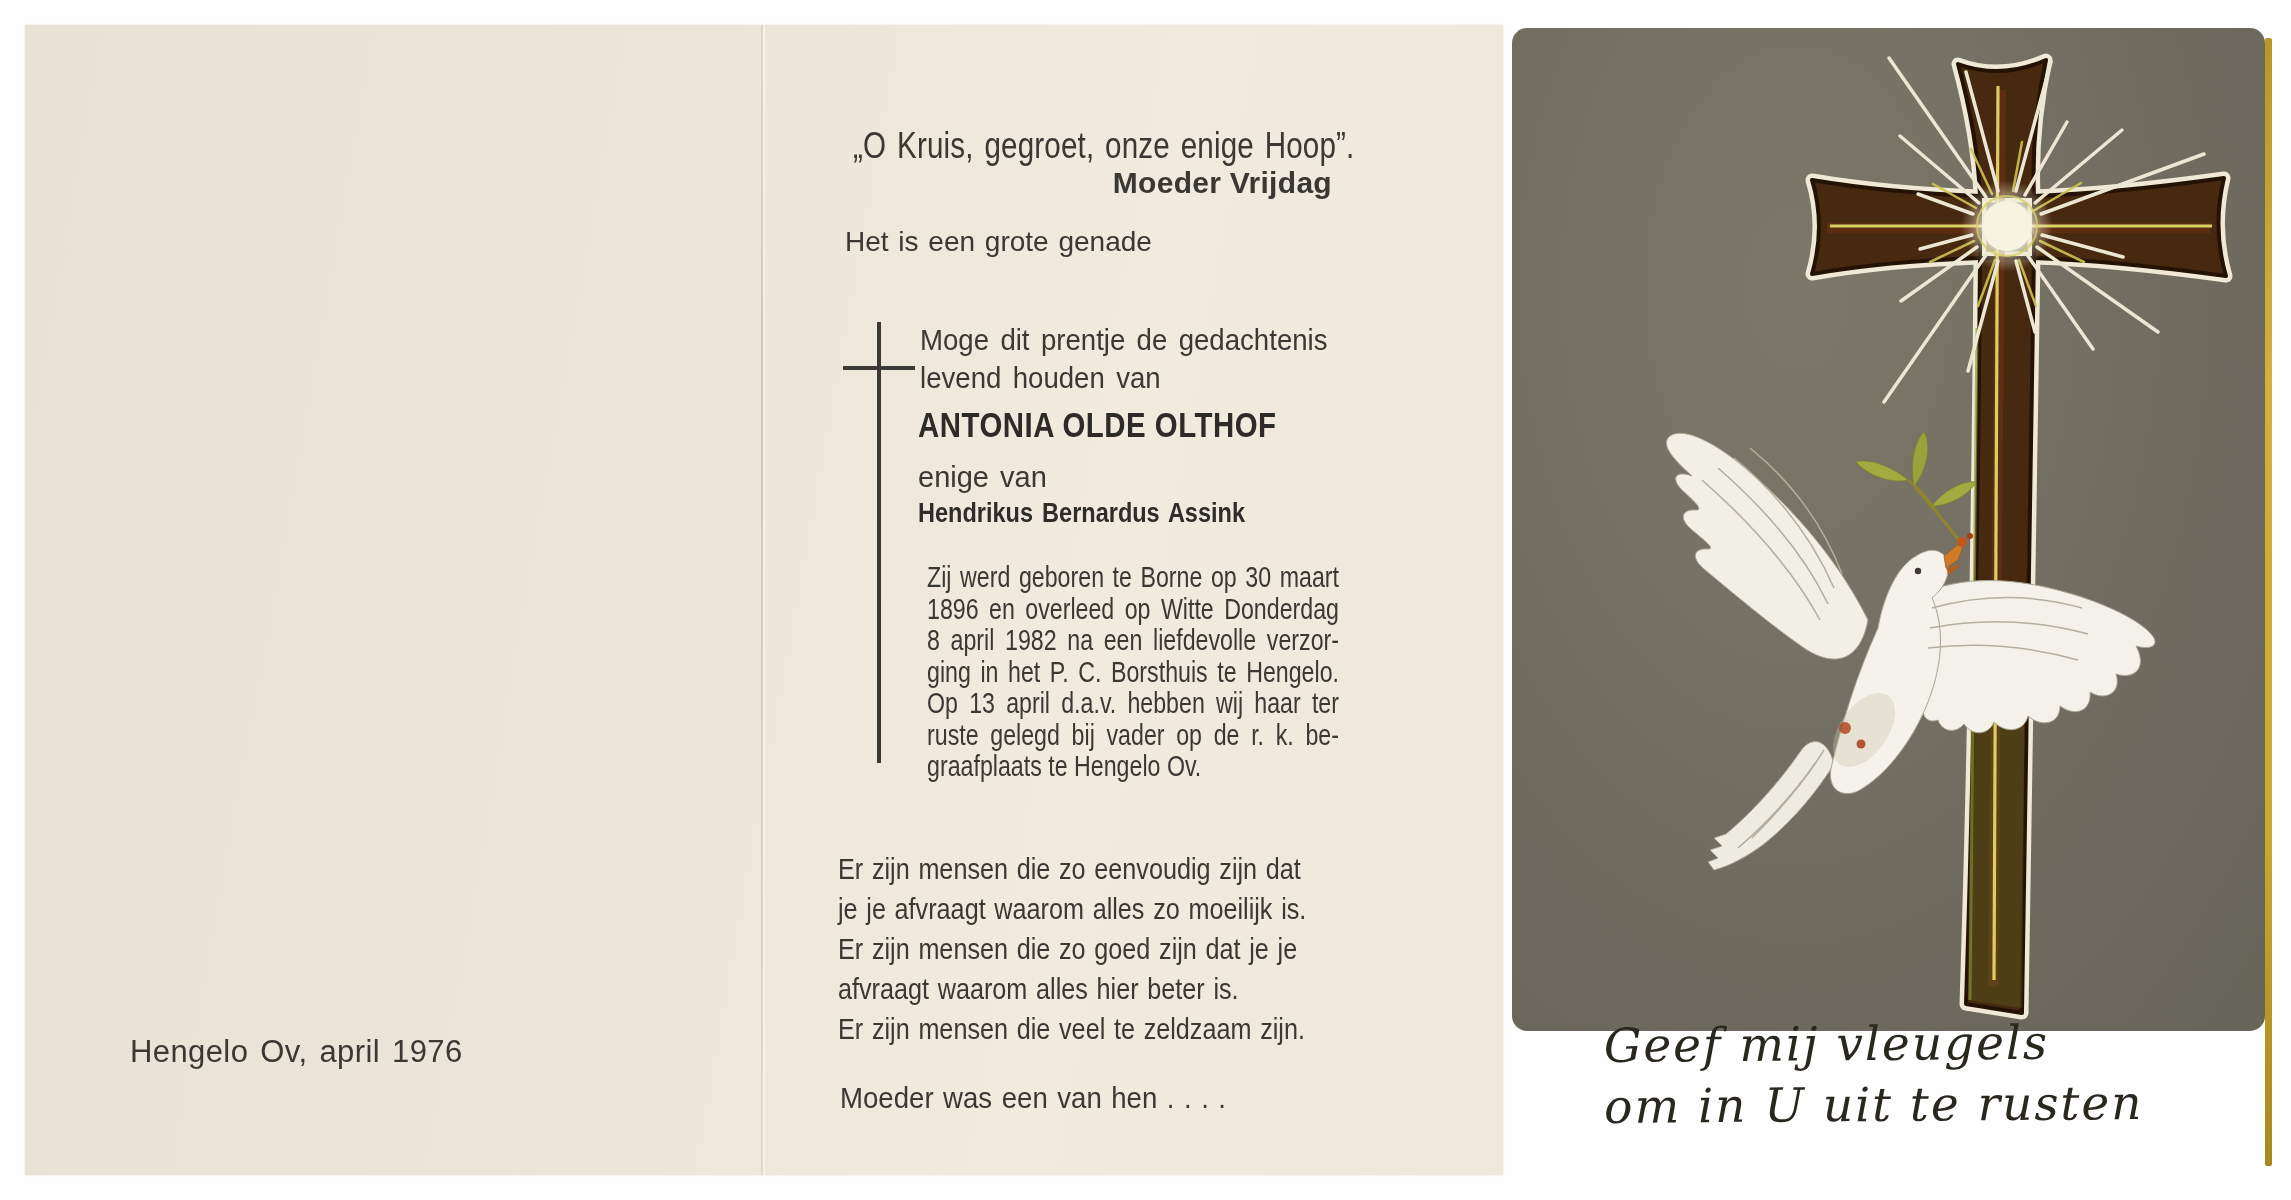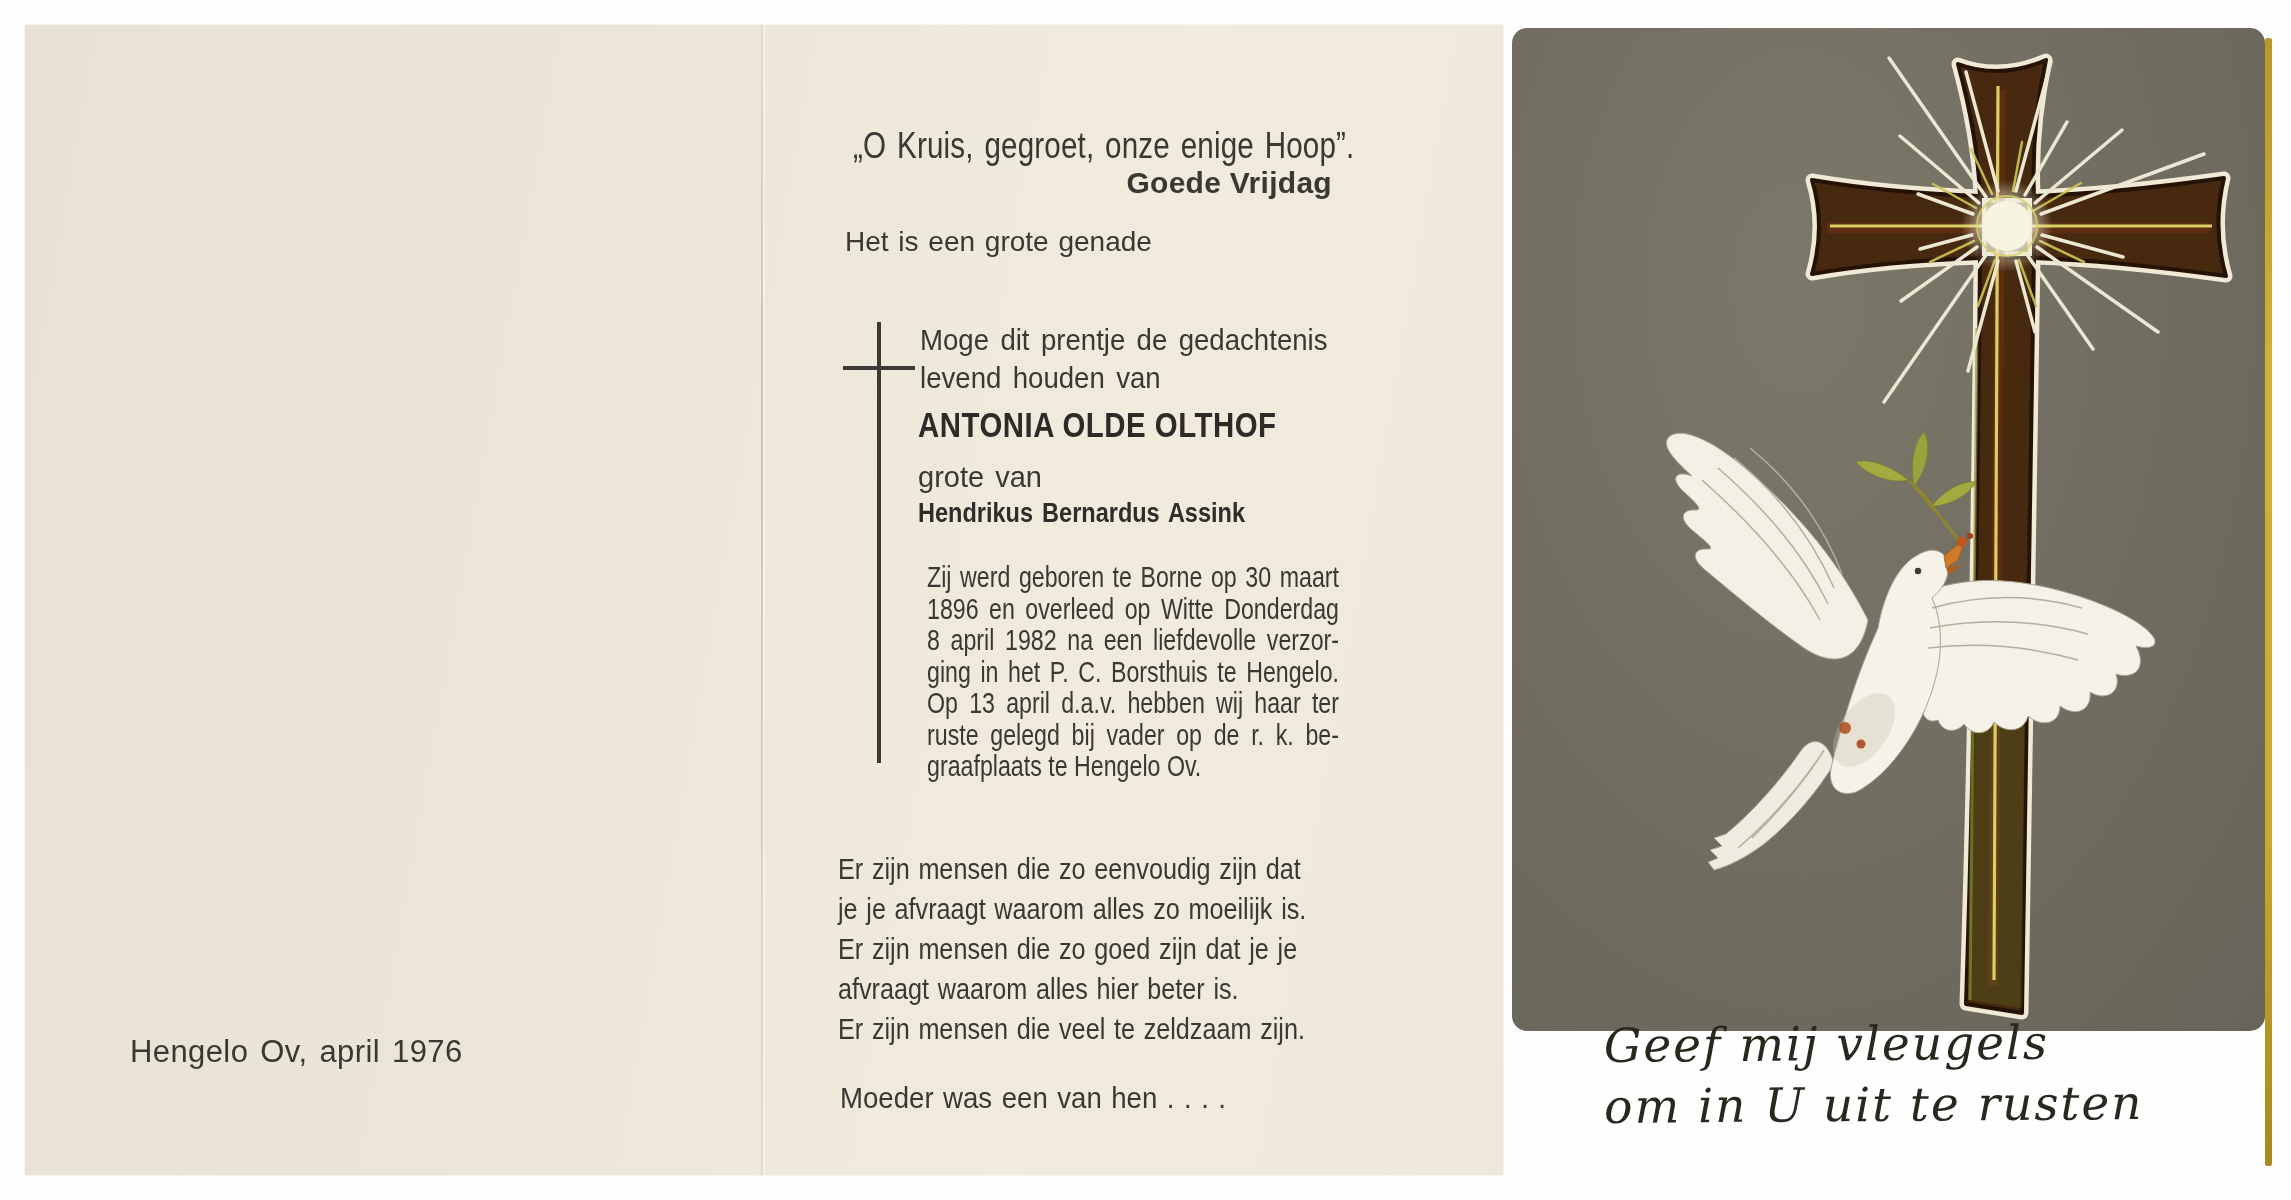--- a/index.html
+++ b/index.html
@@ -47,29 +47,29 @@
 
 <div class="canvas">
 
   <div class="spread">
     <div class="crease"></div>
     <div class="crease-hi"></div>
 
     <div class="tblock dateline">Hengelo Ov, april 1976</div>
 
     <div class="tblock quote">„O Kruis, gegroet, onze enige Hoop”.</div>
-    <div class="tblock qsrc">Goede Vrijdag</div>
+    <div class="tblock qsrc">Moeder Vrijdag</div>
     <div class="tblock grace"><div>Het is een grote genade</div></div>
 
     <div class="mcross-v"></div>
     <div class="mcross-h"></div>
 
     <div class="tblock intro cx92"><div>Moge dit prentje de gedachtenis</div><div>levend houden van</div></div>
     <div class="tblock dname cx84">ANTONIA OLDE OLTHOF</div>
-    <div class="tblock rel">grote van</div>
+    <div class="tblock rel">enige van</div>
     <div class="tblock spouse cx84">Hendrikus Bernardus Assink</div>
 
     <div class="tblock bio cx80">
         <div>Zij werd geboren te Borne op 30 maart</div>
         <div>1896 en overleed op Witte Donderdag</div>
         <div>8 april 1982 na een liefdevolle verzor-</div>
         <div>ging in het P. C. Borsthuis te Hengelo.</div>
         <div>Op 13 april d.a.v. hebben wij haar ter</div>
         <div>ruste gelegd bij vader op de r. k. be-</div>
         <div>graafplaats te Hengelo Ov.</div>

